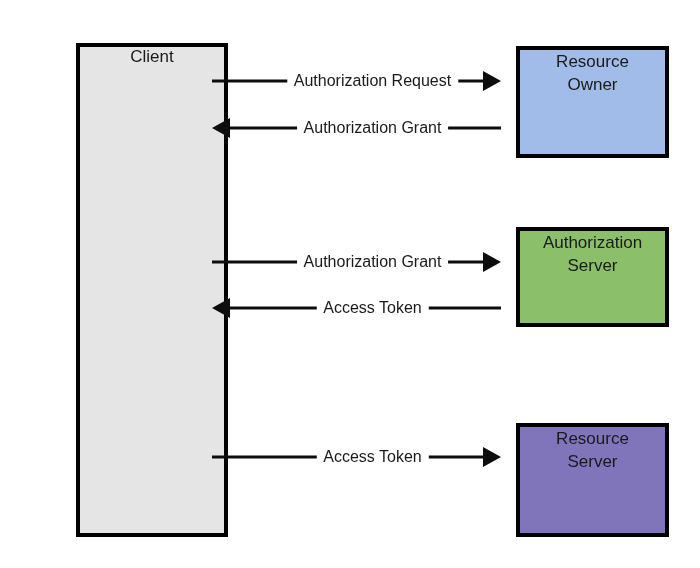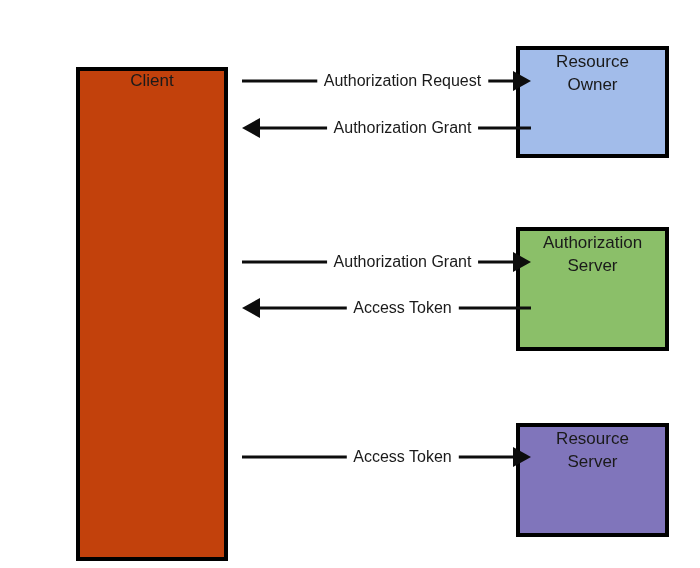--- a/index.html
+++ b/index.html
@@ -34,26 +34,26 @@
   .entity-box {
     left: 516px;
     width: 153px;
     font-size: 17px;
     line-height: 23px;
   }
   .entity-label, .client-label {
     white-space: pre-line;
   }
   #box-resource-owner     { top: 46px;  height: 112px; }
-  #box-authorization-server { top: 227px; height: 124px; }
+  #box-authorization-server { top: 227px; height: 100px; }
   #box-resource-server    { top: 423px; height: 114px; }
 
   .arrow {
     position: absolute;
-    left: 242px;
+    left: 212px;
     width: 321px;
     height: 28px;
   }
   .arrow svg {
     position: absolute;
     left: 0; top: 0;
     display: block;
   }
   .arrow-label {
     position: absolute;
@@ -71,21 +71,21 @@
   #arrow-2 { top: 248px; }
   #arrow-3 { top: 294px; }
   #arrow-4 { top: 443px; }
   #arrow-5 { top: 489px; }
 </style>
 </head>
 <body>
 
 <div class="canvas">
 
-  <div class="box client-box" style="background-color: #c2410c; margin-top: 24px;">
+  <div class="box client-box" style="background-color: #e5e5e5;">
     <span class="client-label">Client</span>
   </div>
 
   <div class="box entity-box" id="box-resource-owner" style="background-color: rgb(162, 188, 234);">
     <span class="entity-label">Resource
 Owner</span>
   </div>
 
   <div class="box entity-box" id="box-authorization-server" style="background-color: rgb(139, 191, 105);">
     <span class="entity-label">Authorization

